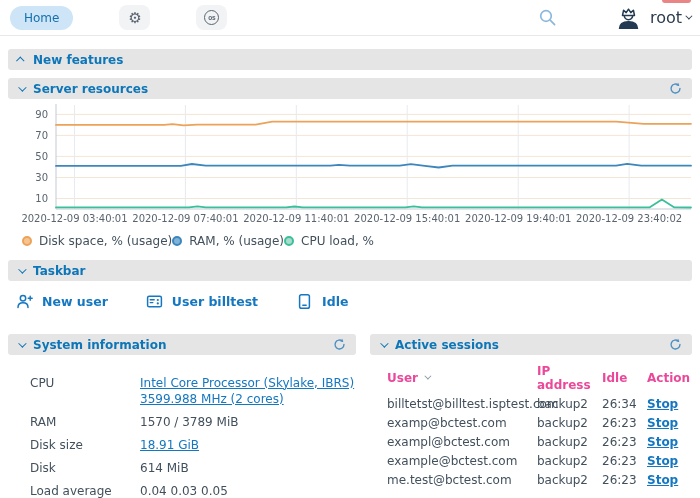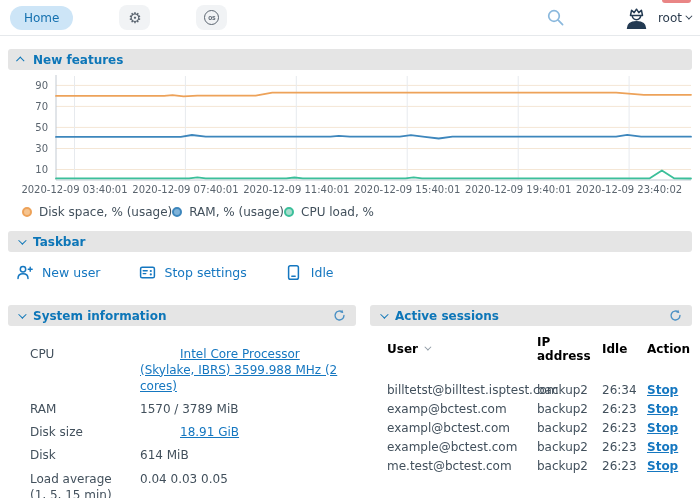--- a/index.html
+++ b/index.html
@@ -17,21 +17,21 @@
   .icon-btn { background:#f1f3f5; border:none; border-radius:8px; width:31px; height:25px;
               margin-left:8px; display:flex; align-items:center; justify-content:center;
               color:#5b6570; cursor:pointer; }
   .gear-glyph { font-size:15px; line-height:1; color:#5b6570; }
   .os-circle { width:15px; height:15px; border:1.3px solid #5b6570; border-radius:50%;
                display:flex; align-items:center; justify-content:center;
                font-size:6.5px; font-weight:bold; color:#5b6570; }
   .toolbar-spacer { flex:1; }
   .search-wrap { margin-right:20px; cursor:pointer; display:flex; }
   .avatar-wrap { display:flex; align-items:center; cursor:pointer; }
-  .root-label { color:#2c3c4e; margin:0 3px 0 8px; font-size:12px; }
+  .root-label { color:#2c3c4e; margin:0 3px 0 8px; font-size:16px; }
   .chev { display:inline-block; width:6px; height:6px; border-right:1.6px solid currentColor;
           border-bottom:1.6px solid currentColor; }
   .chev.down { transform:rotate(45deg) translateY(-2px); }
   .chev.up   { transform:rotate(-135deg) translateY(-1px); }
   .chev.small{ width:5px; height:5px; }
   .red-sliver { position:absolute; top:0; left:662px; width:29px; height:3px;
                 background:#e98585; border-radius:0 0 3px 3px; }
   
   .main { padding:13px 8px 0; }
   .section-header { background:#e5e5e5; border-radius:3px; height:21px; display:flex;
@@ -43,35 +43,35 @@
   .chart-svg { display:block; margin-top:3px; }
   svg text.tick { font-size:10px; fill:#5a646e; font-family:"DejaVu Sans", sans-serif; }
   .legend { display:flex; align-items:center; padding:6px 0 0 14px; }
   .legend-item { display:flex; align-items:center; gap:7px; }
   .legend-swatch { width:10px; height:10px; border-radius:50%; display:inline-block; }
   .legend-label { font-size:12px; color:#42505c; }
   
   .tb-gap { margin-top:12px; }
   .taskbar-row { display:flex; align-items:center; gap:38px; padding:12px 8px 10px; }
   .taskbar-item { display:flex; align-items:center; gap:9px; color:#1577c0;
-                  font-size:12.5px; cursor:pointer; }
+                  font-size:12.5px; cursor:pointer;font-weight:bold; }
   
   .panels { display:flex; margin-top:14px; align-items:flex-start; }
   .panel-left  { width:348px; }
   .panel-right { flex:1; margin-left:14px; }
   .panel-left .section-header, .panel-right .section-header { margin-top:0;justify-content:center; }
   .sysinfo { margin:16px 0 0 22px; }
   .sysinfo-row { display:flex; padding:3.5px 0; }
   .sysinfo-label { width:110px; flex:none; padding-right:12px; line-height:1.35; }
   .sysinfo-value { flex:1; line-height:1.35; }
-  a.blue-link { color:#1577c0; text-decoration:underline;margin-left:40px; }
+  a.blue-link { color:#1577c0; text-decoration:underline; }
   
   .sess-table { margin:13px 0 0 17px; }
   .sess-row { display:flex; align-items:center; height:19px; }
-  .sess-row.head { font-weight:bold; color:#000000; margin-bottom:22px; }
+  .sess-row.head { font-weight:bold; color:#ec4899; margin-bottom:7px; }
   .c-user { width:150px; flex:none; display:flex; align-items:center; gap:6px; }
   .c-ip   { width:65px;  flex:none; }
   .c-idle { width:45px;  flex:none; }
   .c-act  { flex:1; }
   .sort-chev { color:#8b97a2; }
   a.stop-link { color:#1577c0; text-decoration:underline; font-weight:600; }
   .tbar-ico, .hdr-ico { display:flex; }
 </style>
 </head>
 <body>
@@ -104,20 +104,32 @@
   </span>
 </div>
 
 <div class="main">
 
   <div class="section-header" style="margin-top:0">
     <span class="chev up"></span>
     <span class="section-title">New features</span>
   </div>
 
+  <div class="section-header">
+    <span class="chev down"></span>
+    <span class="section-title">Server resources</span>
+    <button class="refresh-btn">
+      <span class="hdr-ico">
+          <svg width="13" height="13" viewBox="0 0 14 14">
+            <path d="M11.8 7a4.8 4.8 0 1 1-1.5-3.5" fill="none" stroke="#4a90c4" stroke-width="1.5" stroke-linecap="round"></path>
+            <path d="M10.2 0.9 L10.6 3.7 L7.8 4.1 Z" fill="#4a90c4"></path>
+          </svg>
+        </span>
+    </button>
+  </div>
 
   <svg class="chart-svg" id="resource-chart" width="692" height="126" viewBox="0 0 692 126">
       <line x1="48" x2="683" y1="96.5" y2="96.5" stroke="#f4e6d5" stroke-width="1"></line>
       <text class="tick" x="40" y="100.0" text-anchor="end">10</text>
       <line x1="48" x2="683" y1="75.5" y2="75.5" stroke="#f4e6d5" stroke-width="1"></line>
       <text class="tick" x="40" y="79.0" text-anchor="end">30</text>
       <line x1="48" x2="683" y1="54.4" y2="54.4" stroke="#f4e6d5" stroke-width="1"></line>
       <text class="tick" x="40" y="57.9" text-anchor="end">50</text>
       <line x1="48" x2="683" y1="33.4" y2="33.4" stroke="#f4e6d5" stroke-width="1"></line>
       <text class="tick" x="40" y="36.9" text-anchor="end">70</text>
@@ -175,21 +187,21 @@
       </span>
       <span class="taskbar-item">
         <span class="tbar-ico">
           <svg width="17" height="17" viewBox="0 0 17 17">
             <rect x="1.6" y="3.2" width="13.8" height="10.6" rx="1.6" fill="none" stroke="#1577c0" stroke-width="1.5"></rect>
             <path d="M4.2 6.8 h4 M4.2 9.6 h2.6" stroke="#1577c0" stroke-width="1.4" stroke-linecap="round"></path>
             <circle cx="11.8" cy="7" r="1.1" fill="#1577c0"></circle>
             <circle cx="11.8" cy="10.4" r="1.1" fill="#1577c0"></circle>
           </svg>
         </span>
-        <span>Stop settings</span>
+        <span>User billtest</span>
       </span>
       <span class="taskbar-item">
         <span class="tbar-ico">
           <svg width="17" height="17" viewBox="0 0 17 17">
             <rect x="3.6" y="1.8" width="9.8" height="13.4" rx="1.8" fill="none" stroke="#1577c0" stroke-width="1.5"></rect>
             <path d="M6.8 12.2 h3.4" stroke="#1577c0" stroke-width="1.4" stroke-linecap="round"></path>
           </svg>
         </span>
         <span>Idle</span>
       </span>

